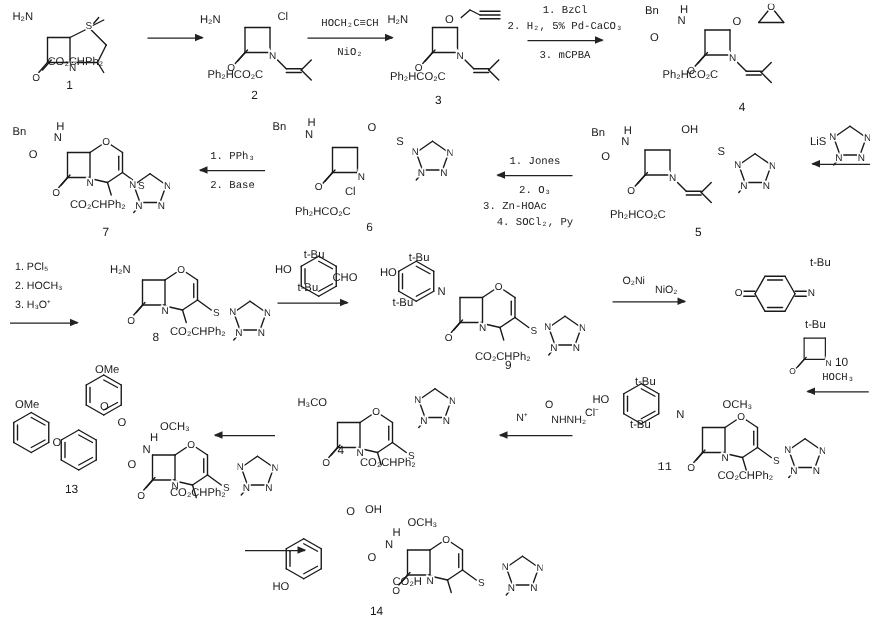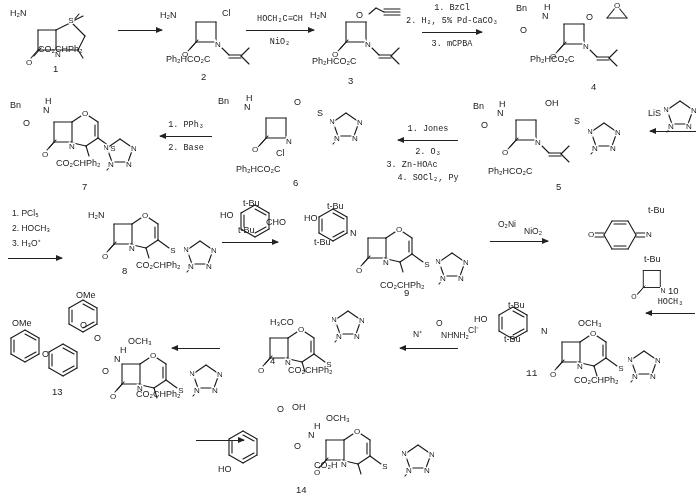--- a/index.html
+++ b/index.html
@@ -551,21 +551,21 @@
     <span class="lbl" style="left: 474px; top: 314px;">HO</span>
     <span class="lbl" style="left: 504px; top: 334px;">t-Bu</span>
     <span class="lbl" style="left: 541px; top: 326px;">N</span>
     <span class="lbl" style="left: 578px; top: 318px;">OCH₃</span>
     <span class="lbl" style="left: 574px; top: 375px;">CO₂CHPh₂</span>
     <span class="lbl num" style="left: 526px; top: 369px; font-family: Liberation Mono, monospace;">11</span>
     <span class="lbl rg" style="left: 413px; top: 329px;">N⁺</span>
     <span class="lbl rg" style="left: 436px; top: 318px;">O</span>
     <span class="lbl rg" style="left: 441px; top: 330px;">NHNH₂</span>
     <span class="lbl rg" style="left: 468px; top: 325px;">Cl⁻</span>
-    <span class="lbl" style="left: 238px; top: 317px; margin-left: 32px;">H₃CO</span>
+    <span class="lbl" style="left: 238px; top: 317px;">H₃CO</span>
     <span class="lbl" style="left: 288px; top: 365px;">CO₂CHPh₂</span>
     <span class="lbl num" style="left: 270px; top: 356px;">4</span>
     <span class="lbl" style="left: 76px; top: 290px;">OMe</span>
     <span class="lbl" style="left: 80px; top: 320px;">O</span>
     <span class="lbl" style="left: 94px; top: 333px;">O</span>
     <span class="lbl" style="left: 12px; top: 318px;">OMe</span>
     <span class="lbl" style="left: 42px; top: 349px;">O</span>
     <span class="lbl" style="left: 102px; top: 366px;">O</span>
     <span class="lbl" style="left: 120px; top: 345px;">H</span>
     <span class="lbl" style="left: 114px; top: 354px;">N</span>

